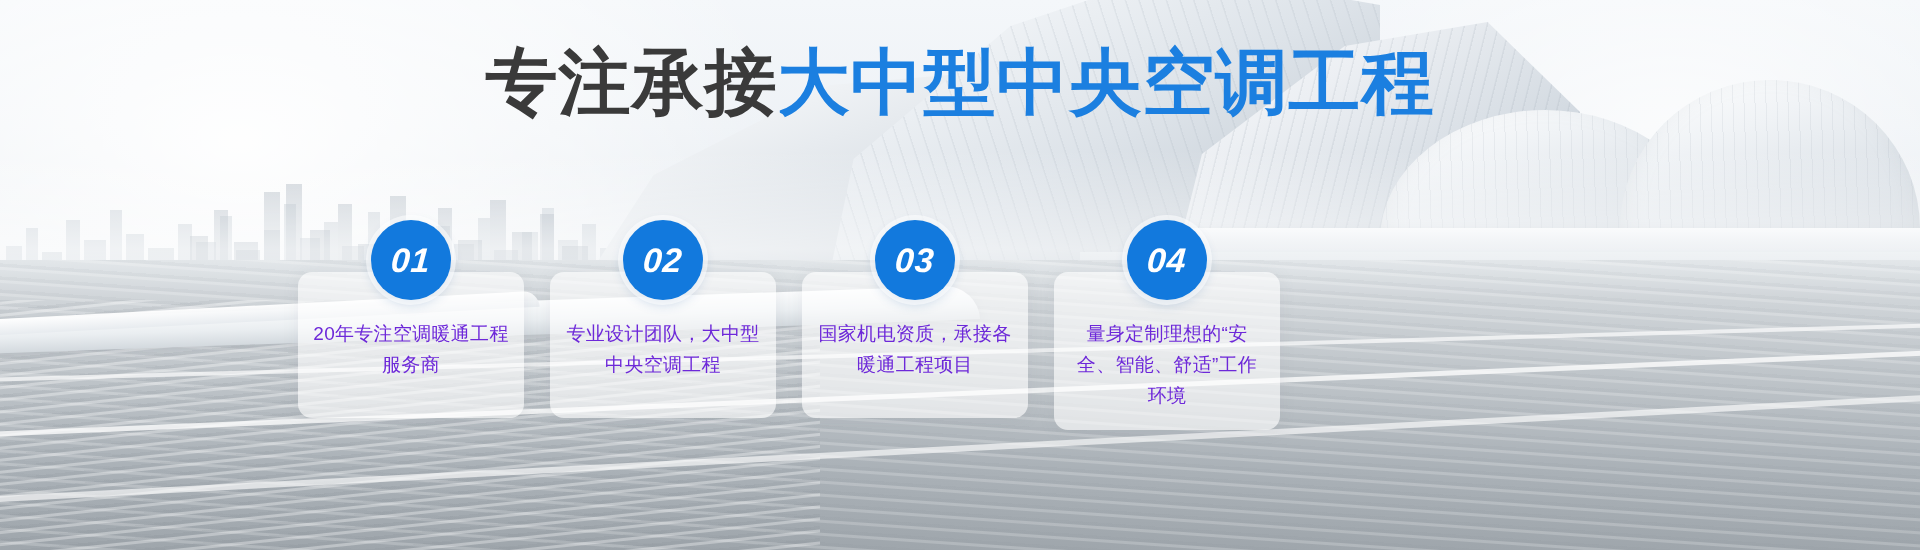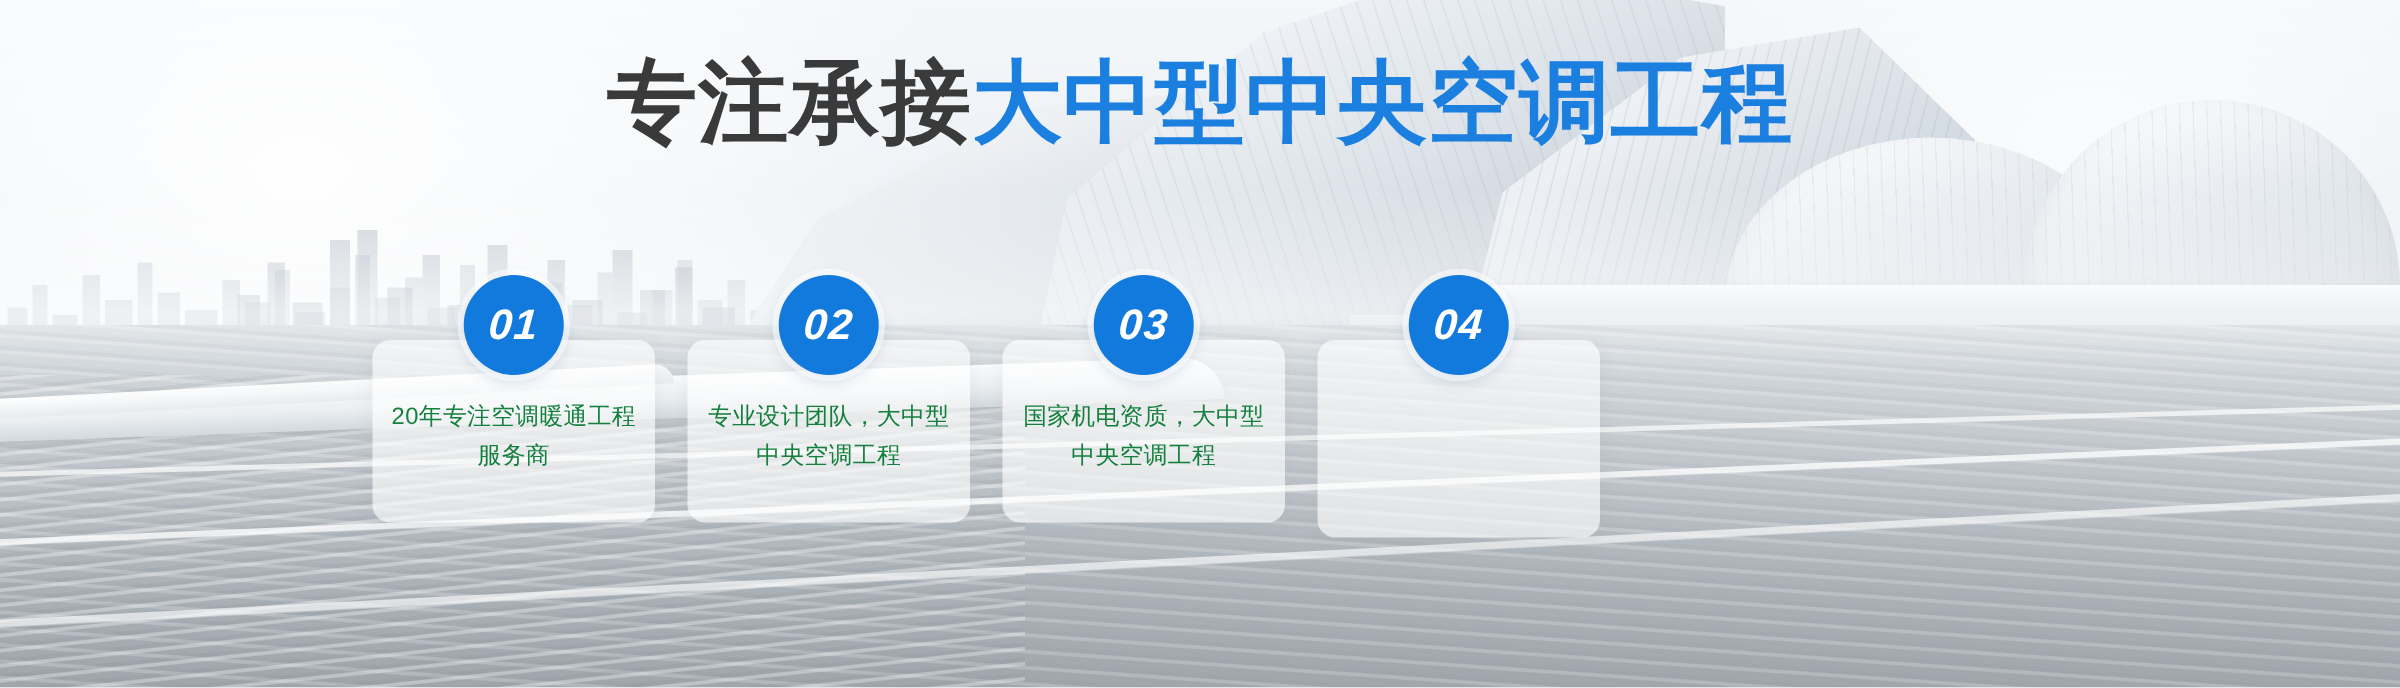--- a/index.html
+++ b/index.html
@@ -183,21 +183,21 @@
     background:rgba(255,255,255,.62);
     border-radius:14px;
     box-shadow:0 2px 16px rgba(140,150,160,.12);
   }
   .card.tall { height:158px; }
   .card-text {
     position:absolute; left:14px; right:14px; top:46px;
     text-align:center;
     font-size:19px;
     line-height:31px;
-    color:#15803d;
+    color:#6d28d9;
     letter-spacing:.3px;
   }
 
   .badge {
     position:absolute; top:-52px; left:50%;
     transform:translateX(-50%);
     width:80px; height:80px;
     border-radius:50%;
     background:#1279dd;
     box-shadow:0 0 0 5px rgba(255,255,255,.55), 0 4px 12px rgba(30,90,160,.25);
@@ -324,24 +324,25 @@
         <div class="badge">
           <span>02</span>
         </div>
         <div class="card-text">专业设计团队，大中型中央空调工程</div>
       </div>
 
       <div class="card">
         <div class="badge">
           <span>03</span>
         </div>
-        <div class="card-text">国家机电资质，大中型中央空调工程</div>
+        <div class="card-text">国家机电资质，承接各暖通工程项目</div>
       </div>
 
       <div class="card tall">
         <div class="badge">
           <span>04</span>
         </div>
+        <div class="card-text">量身定制理想的“安全、智能、舒适”工作环境</div>
       </div>
 
     </div>
   </div>
 </div>
 
 </body></html>

